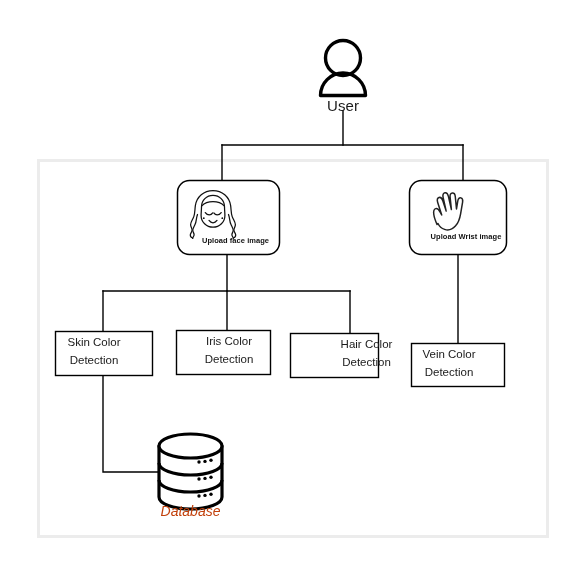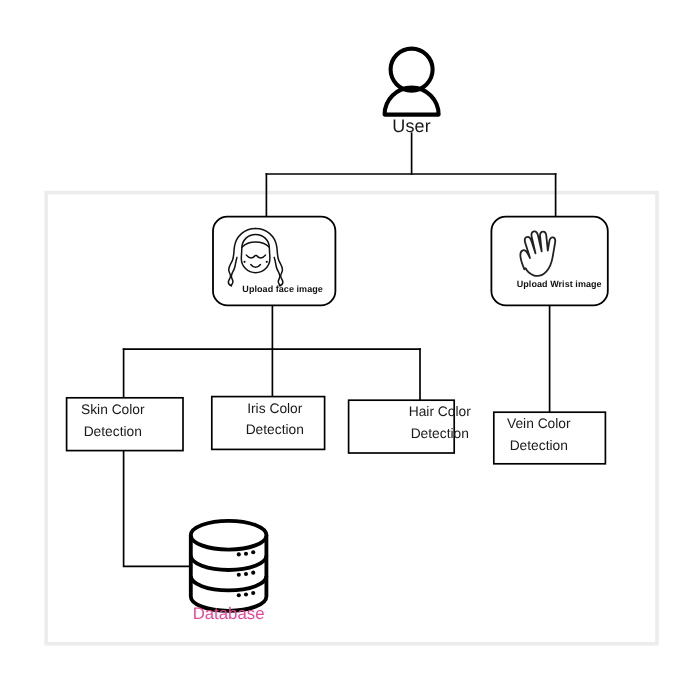--- a/index.html
+++ b/index.html
@@ -56,21 +56,22 @@
 
   .proc-label {
     font-size: 11.5px;
     color: #1a1a1a;
     line-height: 1.55;
     white-space: pre-line;
   }
 
   .db-label {
     font-size: 14px;
-    color: #ec4899;
+    color: #c2410c;
+    font-style: italic;
   }
 </style>
 </head>
 <body>
 
 <div id="diagram-root">
 
   <svg class="canvas" viewBox="0 0 578 565" xmlns="http://www.w3.org/2000/svg">
 
     <rect x="38.5" y="160.5" width="509" height="376" fill="none" stroke="#ececec" stroke-width="3"></rect>

